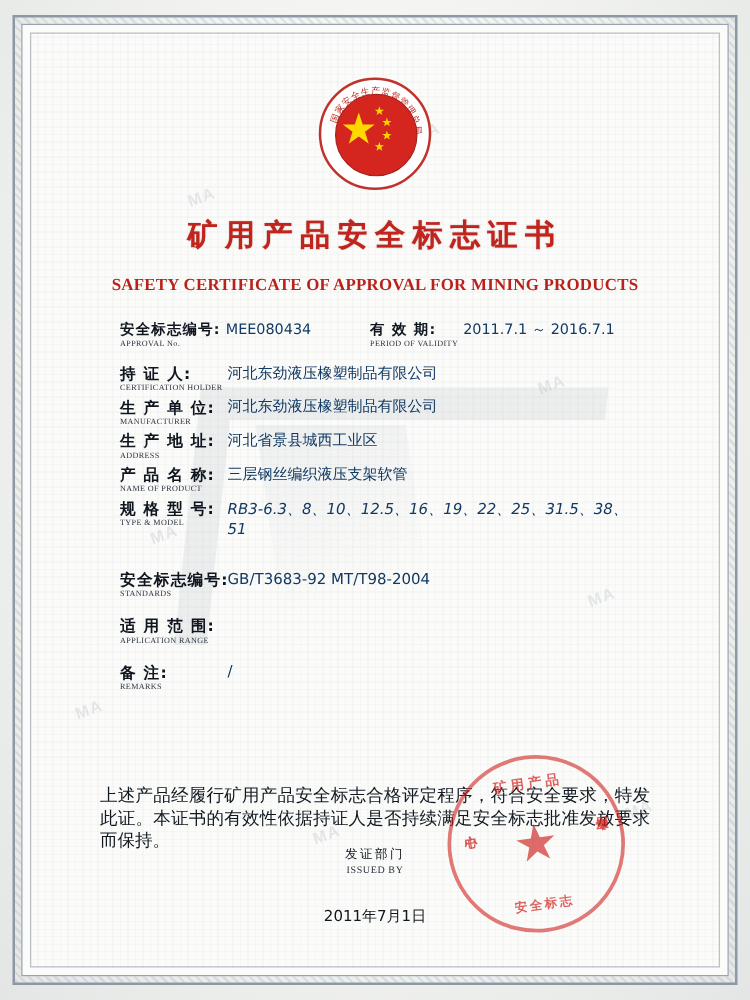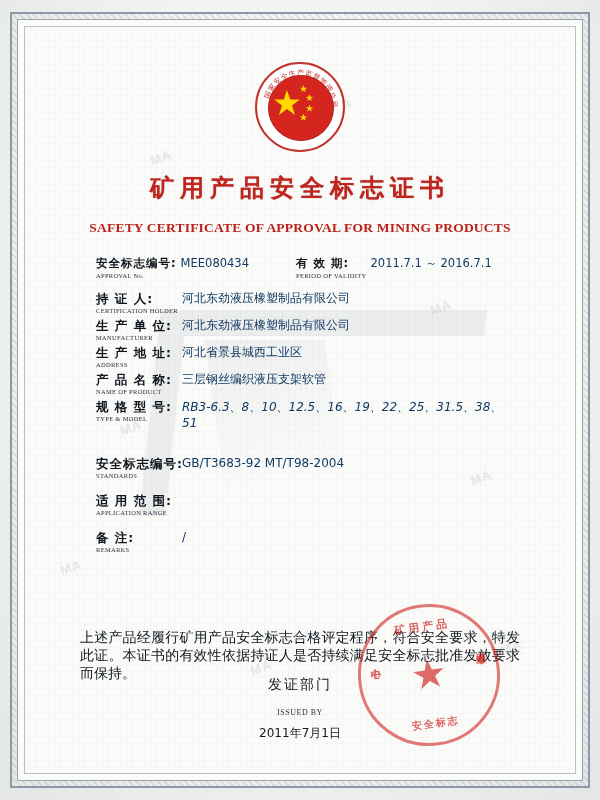--- a/index.html
+++ b/index.html
@@ -115,24 +115,24 @@
   
   .statement{
     position:absolute;left:80px;top:628px;width:440px;
     font-family:"DejaVu Sans", sans-serif;font-size:14px;color:#101820;
     line-height:18px;text-align:justify;
   }
   .issued{
     position:absolute;left:0;right:0;top:676px;text-align:center;
   }
   .issued .cn{
-    font-family:"DejaVu Sans", sans-serif;font-size:14px;letter-spacing:2px;color:#101820;
+    font-family:"DejaVu Sans", sans-serif;font-size:10px;letter-spacing:2px;color:#101820;
   }
   .issued .en{
-    font-family:"Liberation Serif", serif;font-size:8px;letter-spacing:.5px;color:#2a3340;margin-top:14px;
+    font-family:"Liberation Serif", serif;font-size:8px;letter-spacing:.5px;color:#2a3340;margin-top:1px;
   }
   .date{
     position:absolute;left:0;right:0;top:714px;text-align:center;
     font-family:"DejaVu Sans", sans-serif;font-size:12px;color:#101820;margin-top:11px;
   }
   
   .seal{
     position:absolute;left:358px;top:604px;width:136px;height:136px;
     border:3px solid rgba(206,33,29,.72);border-radius:50%;
     transform:rotate(-8deg);

